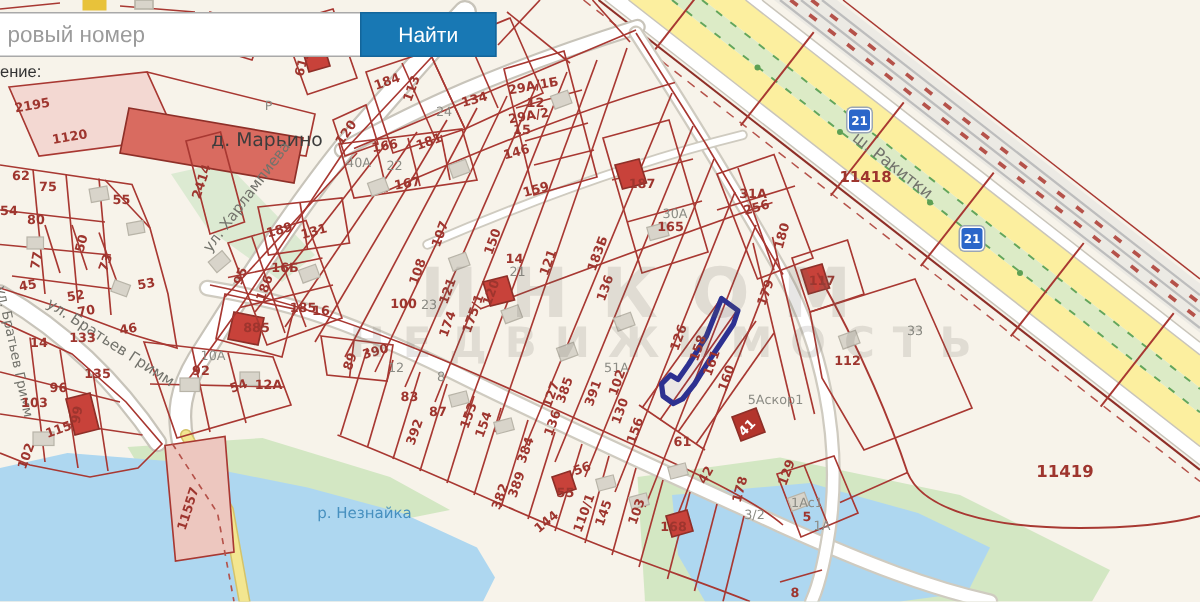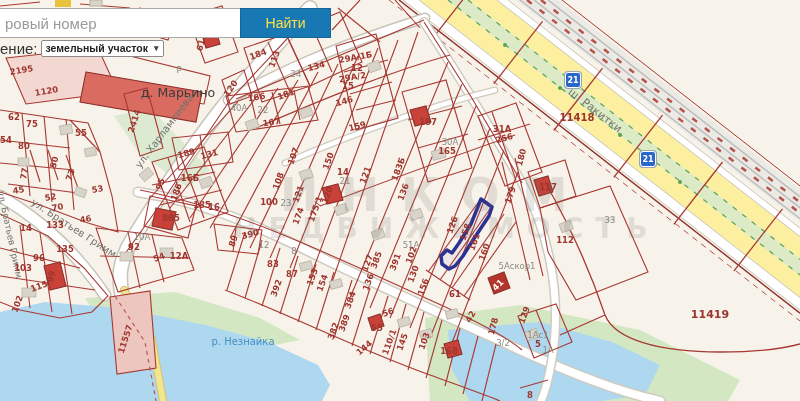--- a/index.html
+++ b/index.html
@@ -16,24 +16,24 @@
   .water{fill:#4790bf;font-weight:400;font-size:10px;}
   
   .wm{position:absolute;color:rgba(105,100,92,0.16);font-family:"DejaVu Sans",sans-serif;
       font-weight:bold;white-space:nowrap;pointer-events:none;}
   #wm1{left:252px;top:168px;font-size:46px;letter-spacing:22px;margin-left:28px;}
   #wm2{left:233px;top:212px;font-size:28px;letter-spacing:12px;}
   
   #search-input{position:absolute;left:-6px;top:8px;width:238px;height:28px;border:1px solid #a9a9a9;
       background:#fff;font-size:15px;color:#555;padding:0 0 0 10px;font-family:"Liberation Sans",sans-serif;}
   #search-input::placeholder{color:#9b9b9b;}
-  #find-btn{position:absolute;left:240px;top:8px;width:91px;height:30px;background:#1878b4;color:#fde047;
+  #find-btn{position:absolute;left:240px;top:8px;width:91px;height:30px;background:#1878b4;color:#ffffff;
       border:1px solid #13659a;font-size:14px;font-family:"Liberation Sans",sans-serif;cursor:pointer;}
   #layer-row{position:absolute;left:0px;top:40px;height:16px;display:flex;align-items:center;}
-  #layer-label{font-size:15px;color:#333;margin-right:3px;}
+  #layer-label{font-size:11px;color:#333;margin-right:15px;}
   #layer-select{background:#fff;border:1px solid #8a8a8a;border-radius:2px;height:15px;display:flex;
       align-items:center;padding:0 4px;font-size:10.5px;font-weight:bold;color:#222;cursor:pointer;}
   #layer-select .chev{margin-left:6px;font-size:9px;color:#444;font-weight:bold;}
   
   .badge{position:absolute;width:14px;height:14px;background:#2b66c9;border:1.5px solid #fff;
       box-shadow:0 0 0 1px #9aa6b5;border-radius:3px;color:#fff;font-size:8px;font-weight:bold;
       display:flex;align-items:center;justify-content:center;font-family:"DejaVu Sans",sans-serif;}
   #badge-0{left:565px;top:72px;}
   #badge-1{left:640px;top:151px;}
 </style>
@@ -426,17 +426,13 @@
 <div class="wm" id="wm1">ИНКОМ</div>
 <div class="wm" id="wm2">НЕДВИЖИМОСТЬ</div>
 
 <div class="badge" id="badge-0">21</div>
 <div class="badge" id="badge-1">21</div>
 
 <input id="search-input" type="text" placeholder="ровый номер" style="">
 <button id="find-btn">Найти</button>
 <div id="layer-row">
   <span id="layer-label">ение:</span>
-  <div id="layer-select">
-    <span>земельный участок</span>
-    <span class="chev">▾</span>
-  </div>
 </div>
 
 </body></html>

